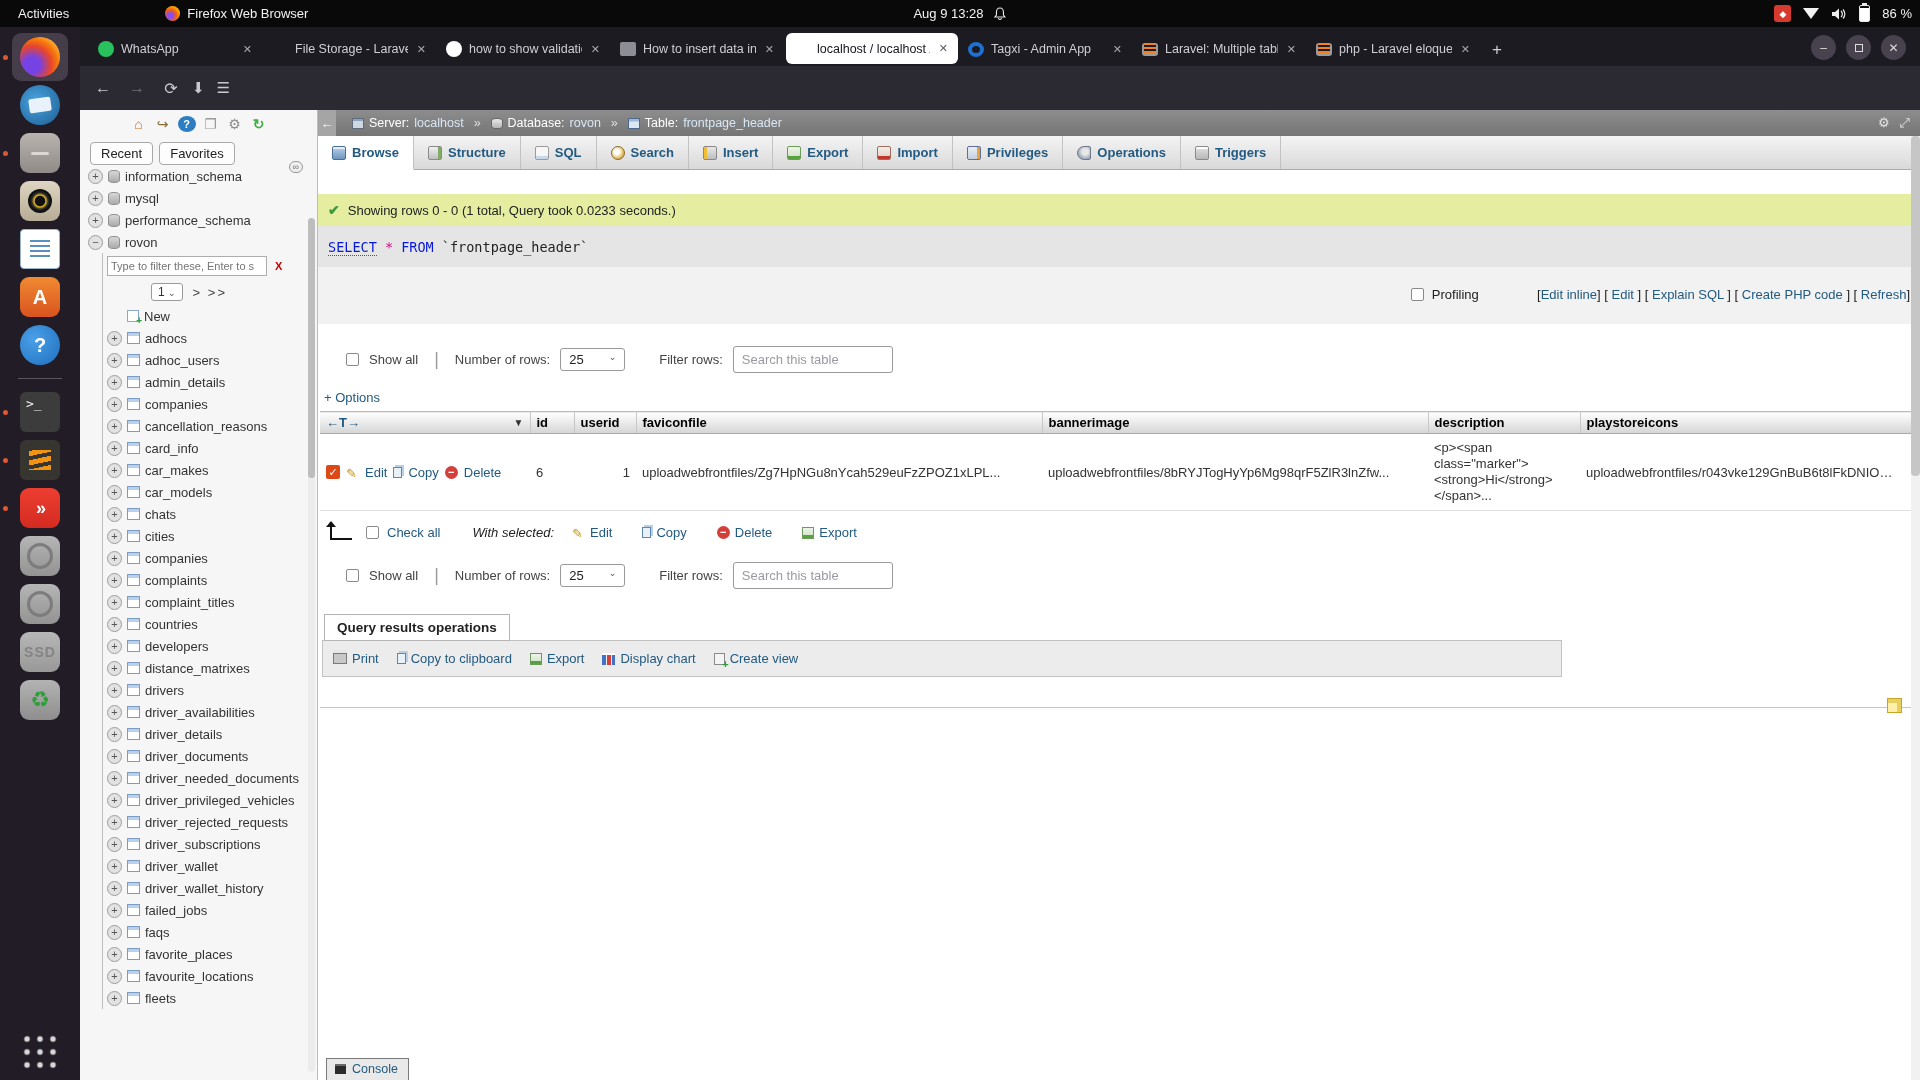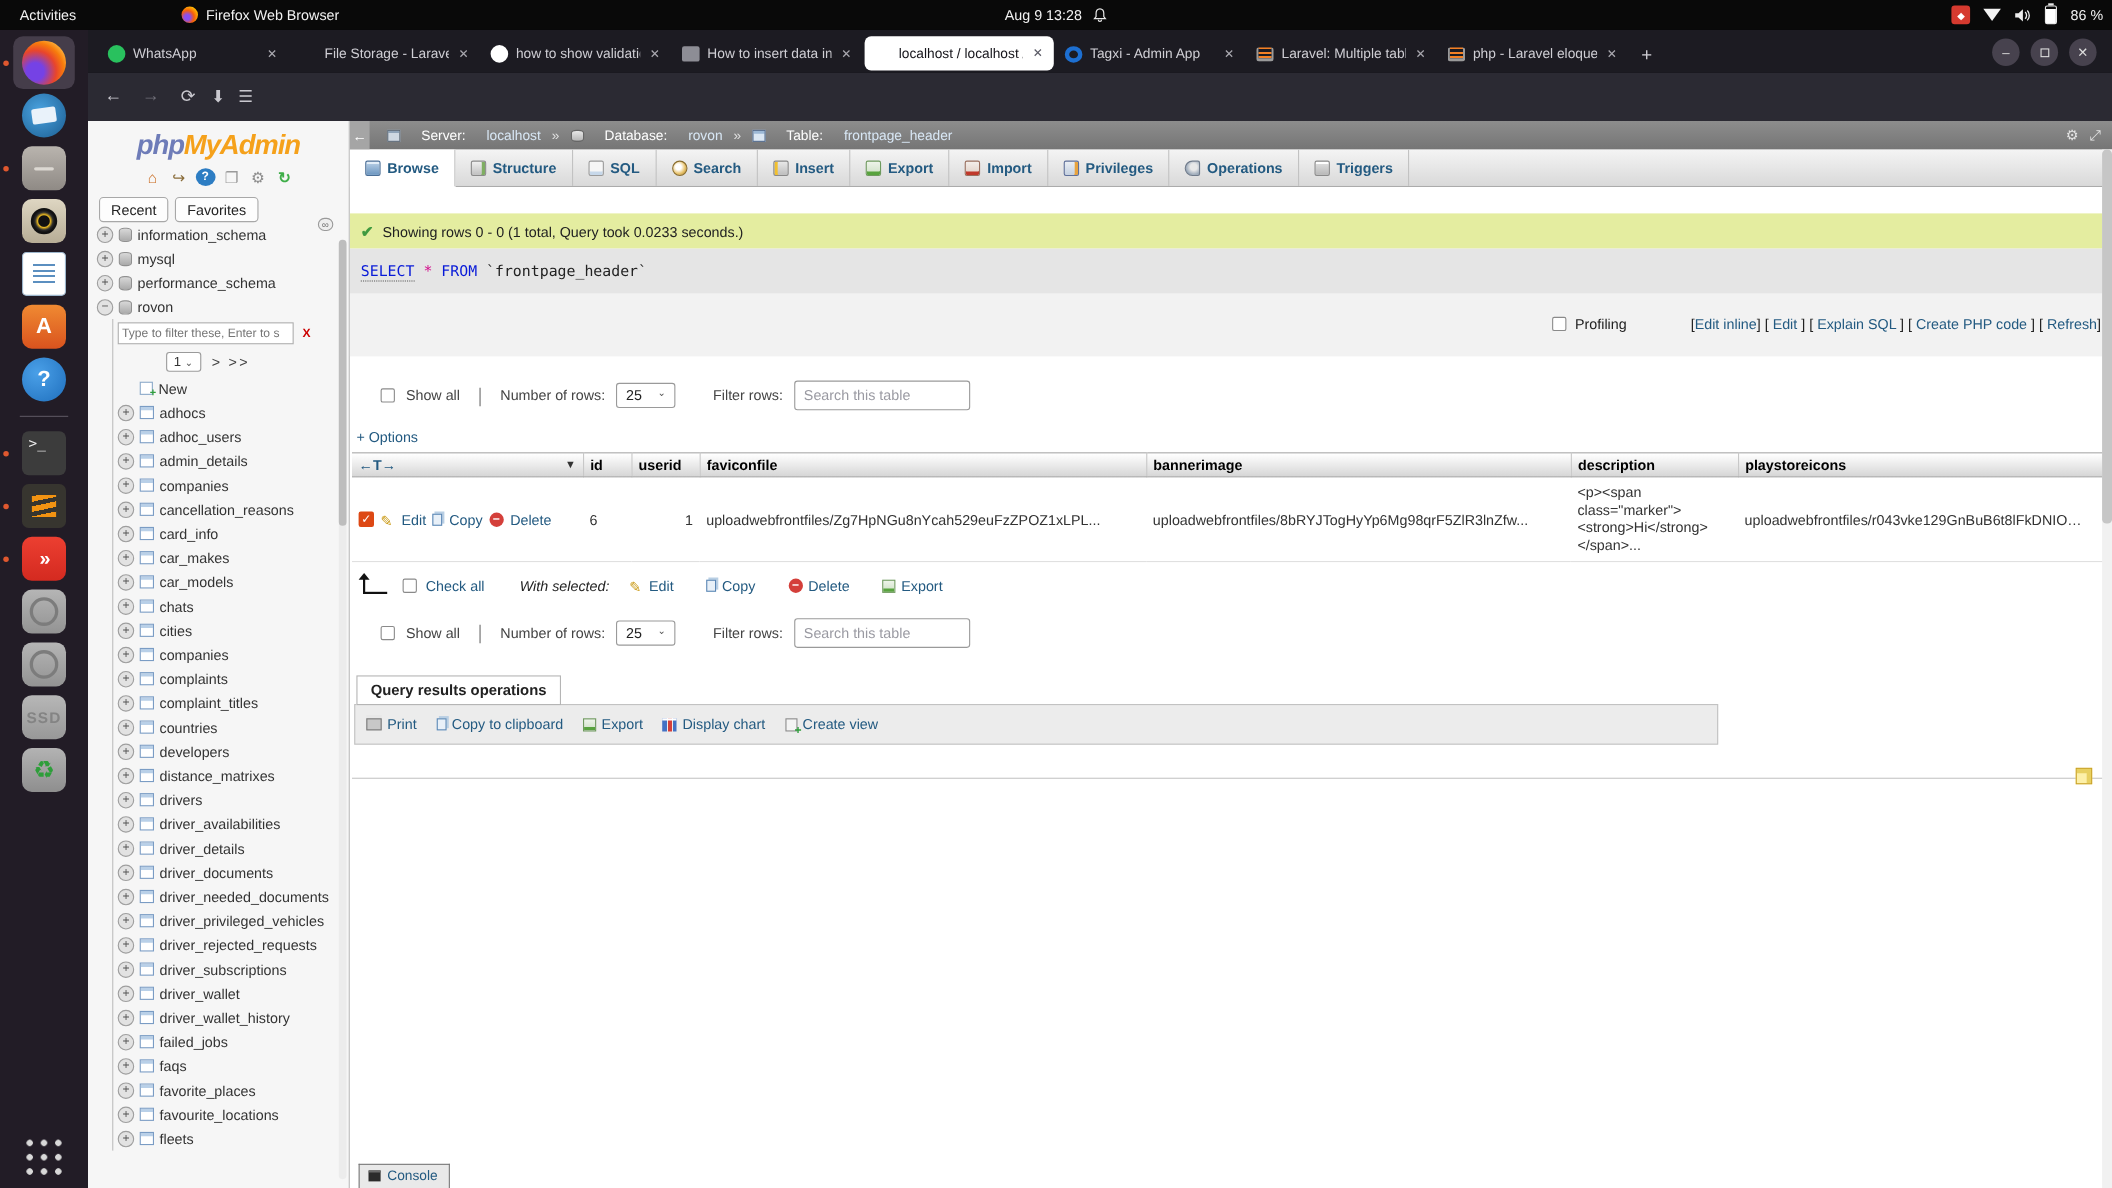--- a/index.html
+++ b/index.html
@@ -115,21 +115,21 @@
   .page-sel { border:1px solid #9a9a9a; background:#fff; border-radius:3px; padding:1px 6px; font-size:12px; }
   .pager-links { color:#444; font-size:13px; letter-spacing:2px; }
   .nav-scrollbar { position:absolute; right:2px; top:108px; bottom:8px; width:7px; background:#ececec; border-radius:4px; }
   .nav-thumb { position:absolute; top:0; height:260px; width:7px; background:#bdbdbd; border-radius:4px; }
 
   
   .pma-main { flex:1; position:relative; min-width:0; overflow:hidden; font-size:13px; color:#444; }
   a.pl { color:#235a81; text-decoration:none; }
   .crumbbar { height:26px; background:linear-gradient(#8d8d8d,#757575); color:#fff; display:flex; align-items:center; gap:6px; padding-right:10px; font-size:12.5px; }
   .crumb-collapse { width:18px; height:26px; background:#a5a5a5; color:#fff; display:flex; align-items:center; justify-content:center; font-size:13px; margin-right:10px; }
-  .crumb-seg { display:flex; align-items:center; gap:19px; }
+  .crumb-seg { display:flex; align-items:center; gap:5px; }
   .crumb-sep { color:#e0e0e0; margin:0 4px; }
   .crumb-val { color:#d8e7f5; }
   .ci { width:12px; height:11px; display:inline-block; }
   .server-icon { background:#cfd8e2; border:1px solid #5f6b78; box-shadow:inset 0 2px 0 #8fa3b8; }
   .database-icon { background:linear-gradient(#e8e8e8,#b5b5b5); border-radius:5px/3px; border:1px solid #666; }
   .table-icon2 { background:#dbe7f3; border:1px solid #51698a; box-shadow:inset 0 2.5px 0 #9db9d6; }
   .crumb-right { margin-left:auto; display:flex; gap:10px; color:#e2e2e2; font-size:13px; }
 
   .pma-tabs { height:34px; background:linear-gradient(#f4f4f4,#d9d9d9); border-bottom:1px solid #ababab; display:flex; }
   .ptab { display:flex; align-items:center; gap:6px; padding:0 14px; border-right:1px solid #c2c2c2; font-weight:bold; color:#235a81; font-size:13px; }
@@ -153,21 +153,21 @@
   .kw { color:#0719d8; }
   .kw.u { border-bottom:1px dotted #555; }
   .star { color:#d40e8c; }
   .ident { color:#222; }
   .sql-tools { background:#f2f2f2; padding:5px 10px 7px; text-align:right; font-size:13px; color:#222; display:flex; justify-content:flex-end; align-items:center; gap:2px; }
   .cb { width:13px; height:13px; border:1px solid #8a8a8a; background:#fff; display:inline-block; vertical-align:-2px; border-radius:2px; }
   .brk { color:#222; }
 
   .rows-controls { display:flex; align-items:center; gap:10px; padding:18px 0 0 28px; height:52px; }
   .vsep { color:#9a9a9a; font-size:18px; margin:0 6px; }
-  .select-box { border:1px solid #9a9a9a; border-radius:3px; background:#fff; padding:3px 8px; font-size:13px; color:#222; display:inline-flex; gap:14px; }
+  .select-box { border:1px solid #9a9a9a; border-radius:3px; background:#fff; padding:3px 8px; font-size:13px; color:#222; display:inline-flex; gap:25px; }
   .sel-arrow { font-size:9px; color:#555; }
   .filter-input { border:1px solid #9a9a9a; border-radius:3px; height:27px; width:160px; padding:0 8px; font-size:13px; color:#333; font-family:"Liberation Sans",sans-serif; }
   .filter-input::placeholder { color:#9a9aa2; }
 
   .options-link { padding:14px 0 6px 6px; color:#235a81; font-size:13px; }
 
   table.results { border-collapse:collapse; table-layout:fixed; width:1600px; margin-left:2px; }
   table.results th { background:linear-gradient(#ffffff,#d5d5d5); border-top:1px solid #bbb; border-bottom:1px solid #aaa; border-right:1px solid #c8c8c8; text-align:left; font-size:13px; padding:3px 6px; height:22px; color:#000; }
   table.results td { padding:6px; font-size:13px; vertical-align:middle; color:#333; }
   .sort-cell { color:#235a81; font-size:13px; display:flex; align-items:center; }
@@ -405,21 +405,20 @@
         <span class="nav-ico">⟳</span>
         <div class="chrome-right">
           <span>⬇</span>
           <span>☰</span>
         </div>
       </div>
 
       <div class="content">
 
         <div class="pma-nav">
-          <div class="pma-logo"><span class="logo-php">php</span><span class="logo-myadmin">MyAdmin</span></div>
           <div class="nav-icons">
             <span class="ni-home">⌂</span>
             <span class="ni-exit">↪</span>
             <span class="ni-help">?</span>
             <span class="ni-doc">❐</span>
             <span class="ni-gear">⚙</span>
             <span class="ni-reload">↻</span>
           </div>
           <div class="nav-btns">
             <span class="nav-btn">Recent</span>

